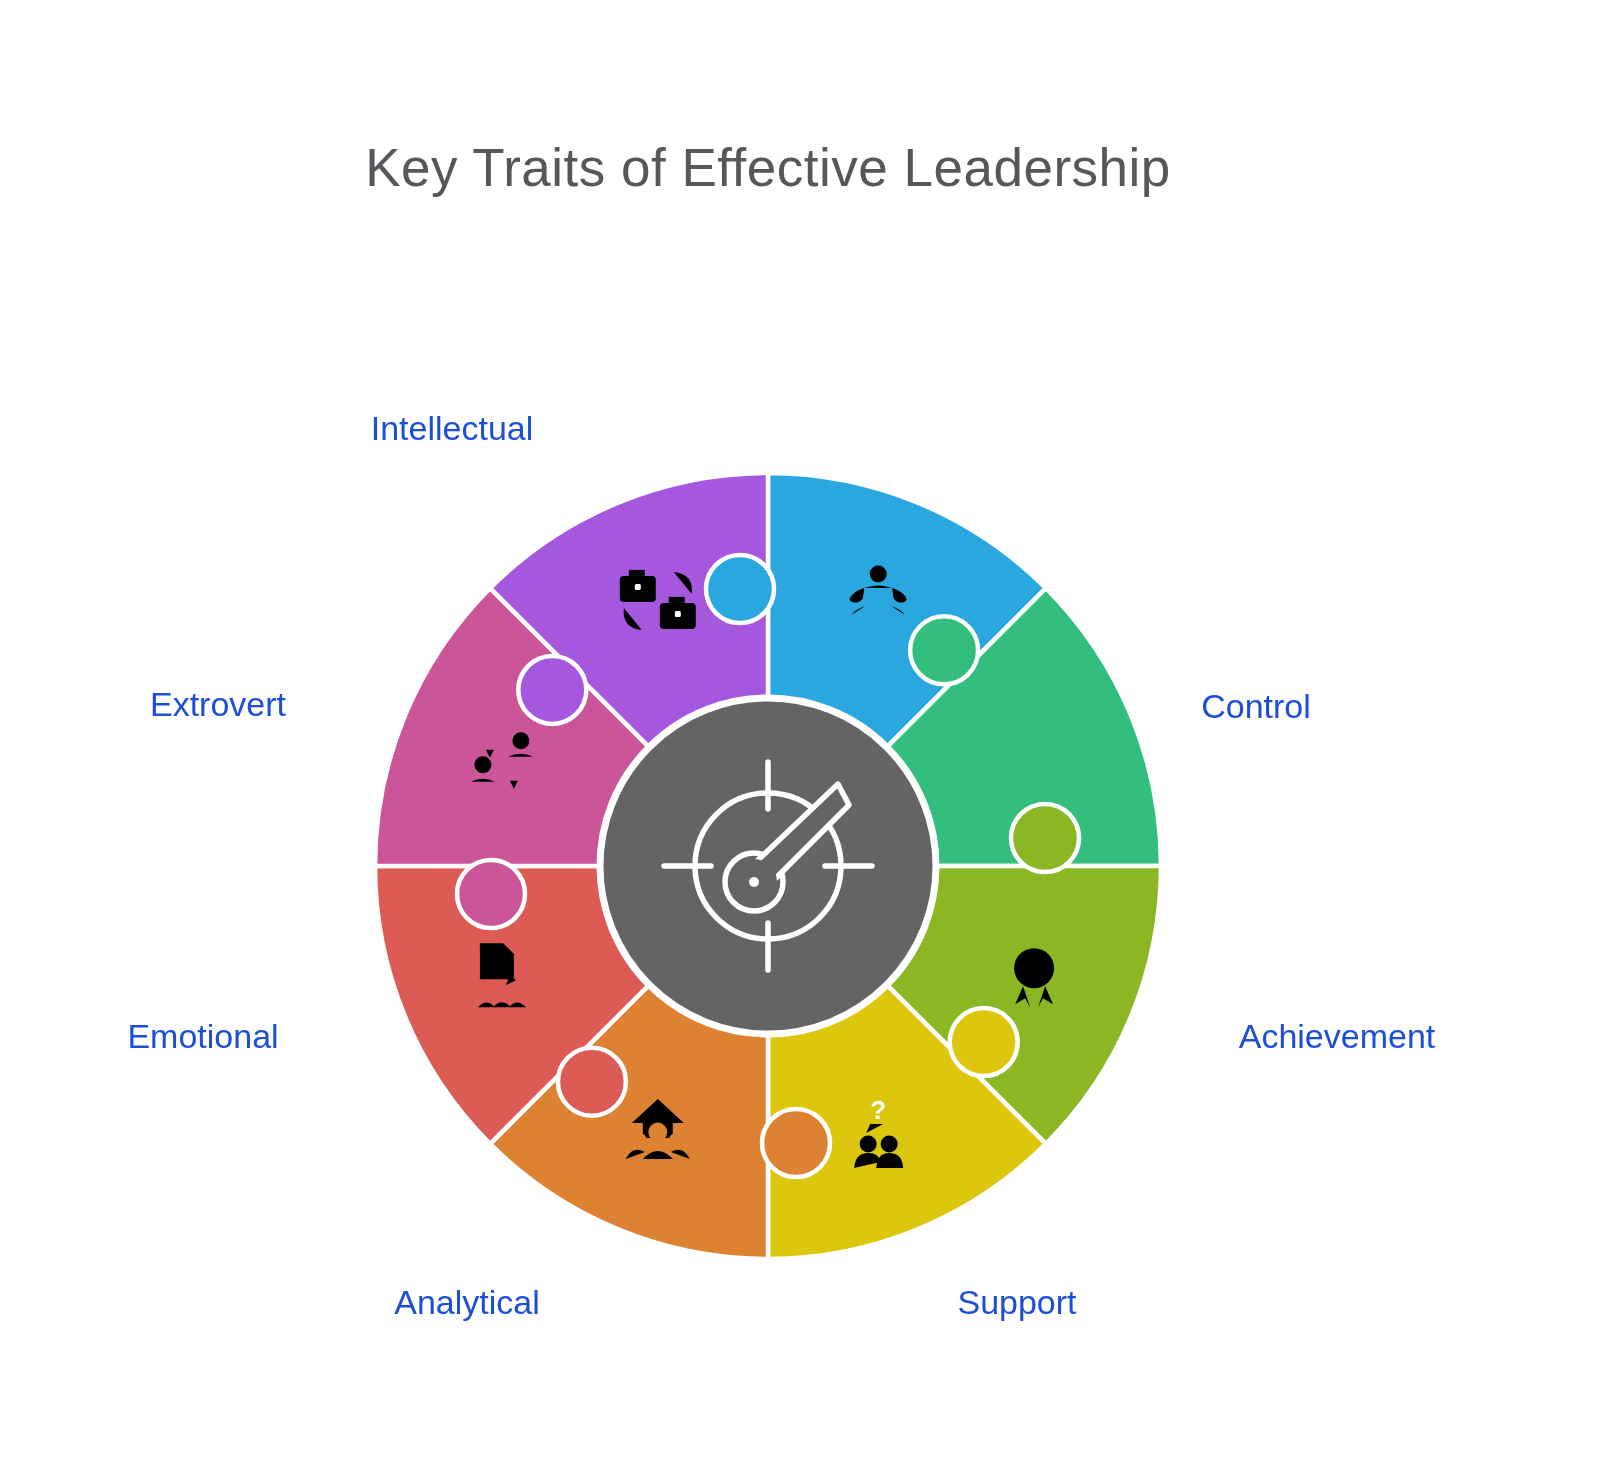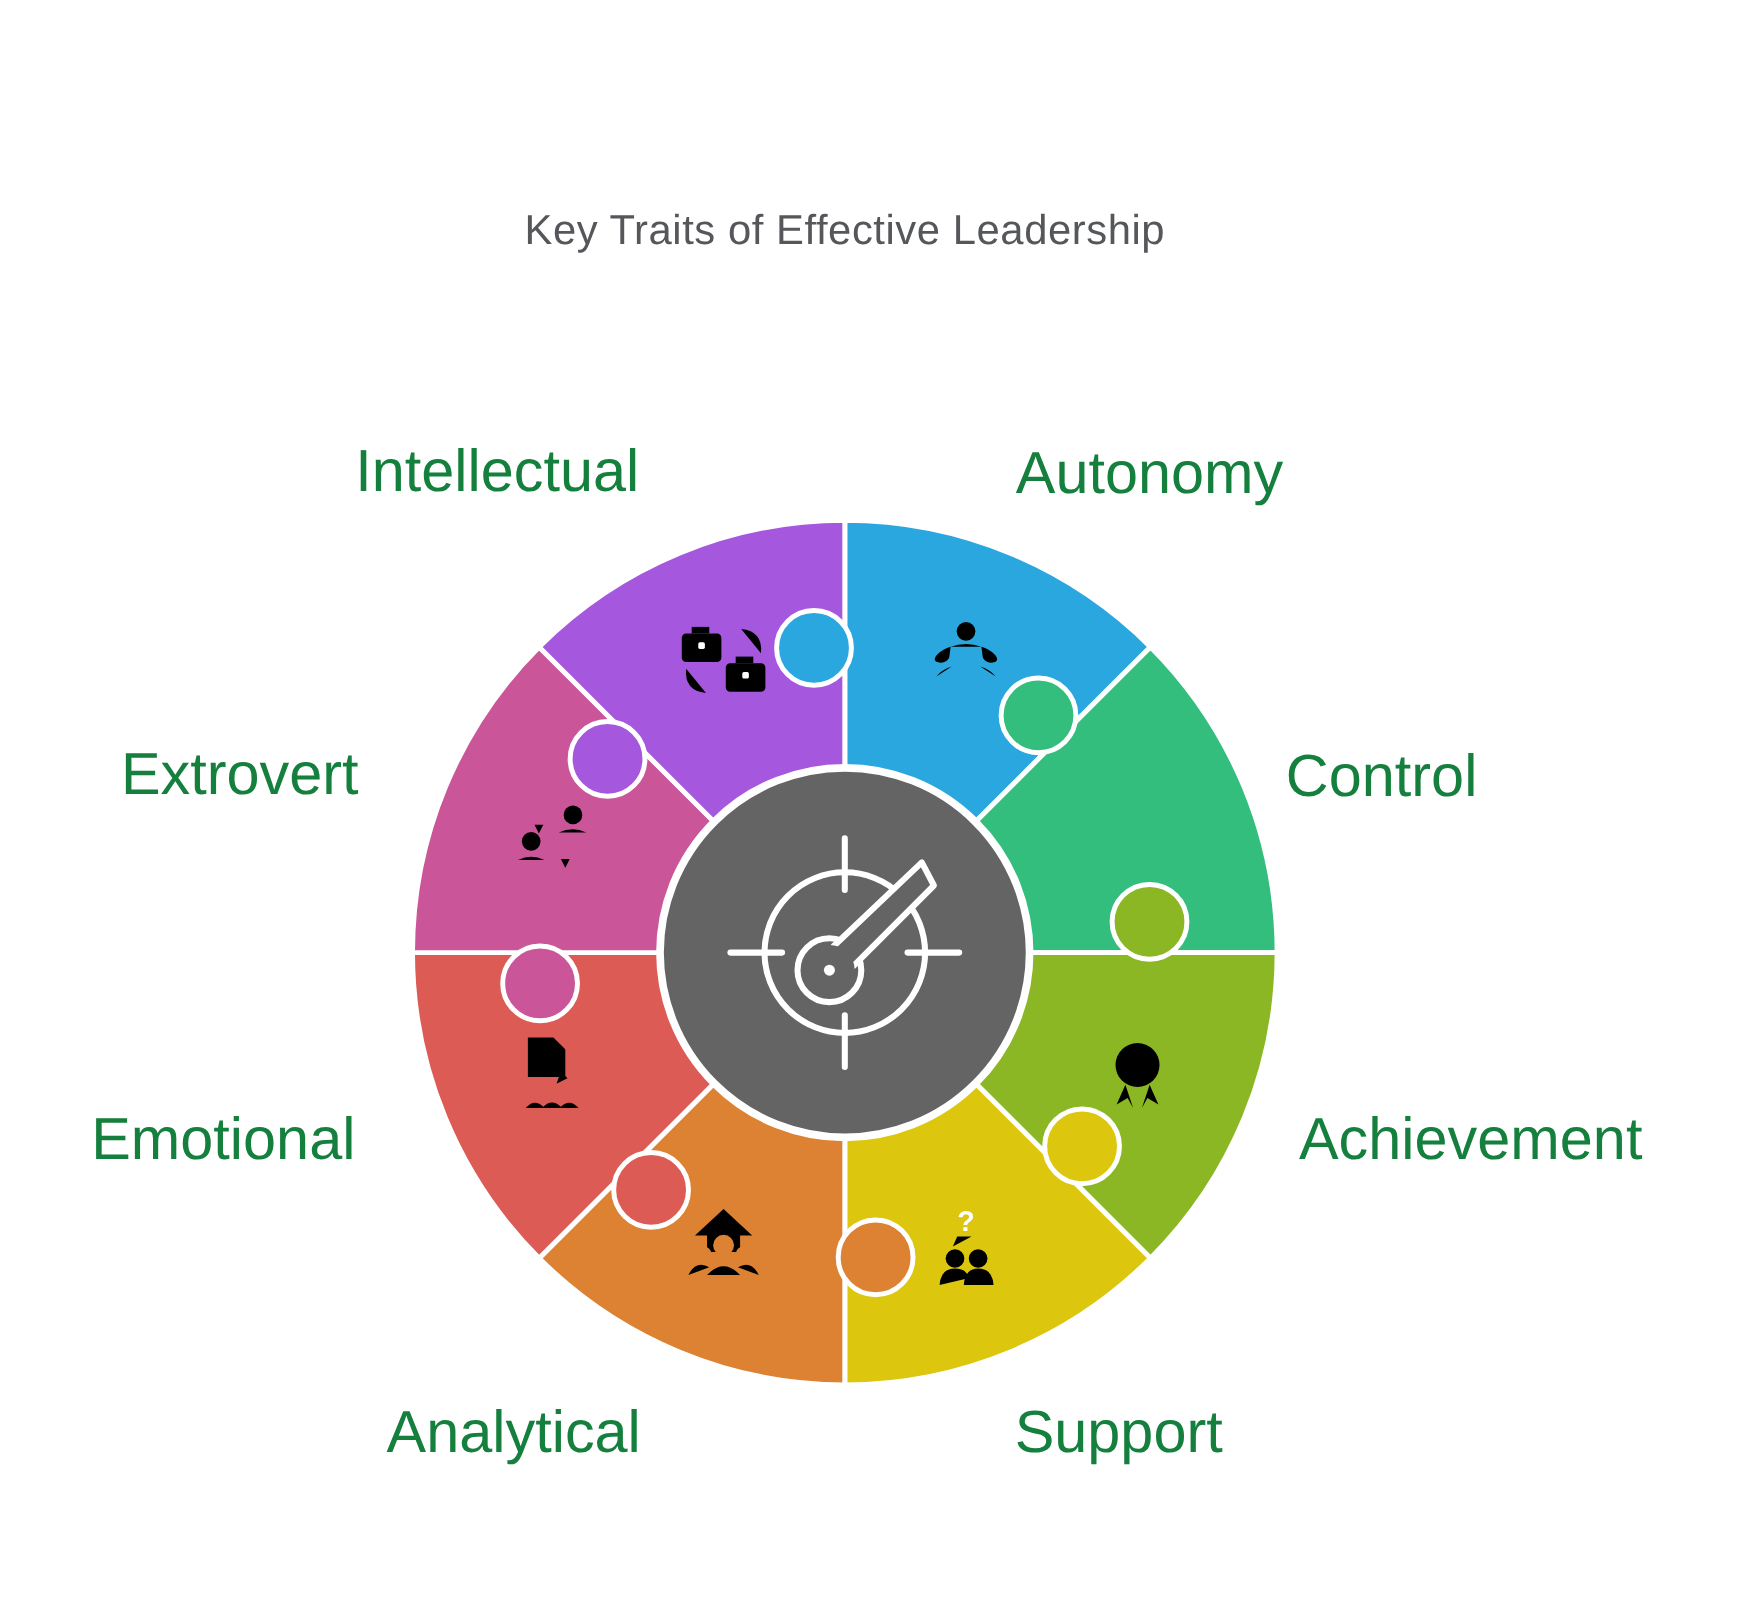--- a/index.html
+++ b/index.html
@@ -7,31 +7,30 @@
     position:relative;
     width:1600px;height:1467px;
     background:#ffffff;
     font-family:"Liberation Sans", sans-serif;
     overflow:hidden;
   }
   #page-title{
     position:absolute;
     left:768px;top:167px;
     transform:translate(-50%,-50%);
-    font-size:38px;
+    font-size:53px;
     color:#55575b;
     white-space:nowrap;
     letter-spacing:0.5px;
-    margin-top:43px;
   }
   .seg-label{
     position:absolute;
     transform:translate(-50%,-50%);
-    font-size:54px;
-    color:#15803d;
+    font-size:34px;
+    color:#1d4ed8;
     white-space:nowrap;
   }
   #wheel{position:absolute;left:0;top:0;}
 </style>
 </head>
 <body>
 
 <div id="canvas">
 
   <div id="page-title">Key Traits of Effective Leadership</div>
@@ -243,21 +242,20 @@
           <path d="M768 762 V809 M768 923 V970 M664 866 H711 M825 866 H872"></path>
           <circle cx="754" cy="882" r="29" fill="#646464"></circle>
           <path d="M776 878 L849 805 L838 784 L758 860 Z" fill="#646464" stroke="none"></path>
           <path d="M776 878 L849 805 L838 784 L758 860"></path>
           <circle cx="754" cy="882" r="23" fill="#646464" stroke="none"></circle>
           <circle cx="754" cy="882" r="5" fill="#fff" stroke="none"></circle>
         </g>
       </g>
   </svg>
 
-  <div class="seg-label" style="left:1045px;top:430px">Autonomy</div>
   <div class="seg-label" style="left:1256px;top:706px">Control</div>
   <div class="seg-label" style="left:1017px;top:1302px">Support</div>
   <div class="seg-label" style="left:1337px;top:1036px">Achievement</div>
   <div class="seg-label" style="left:203px;top:1036px">Emotional</div>
   <div class="seg-label" style="left:467px;top:1302px">Analytical</div>
   <div class="seg-label" style="left:218px;top:704px">Extrovert</div>
   <div class="seg-label" style="left:452px;top:428px">Intellectual</div>
 
 </div>
 

